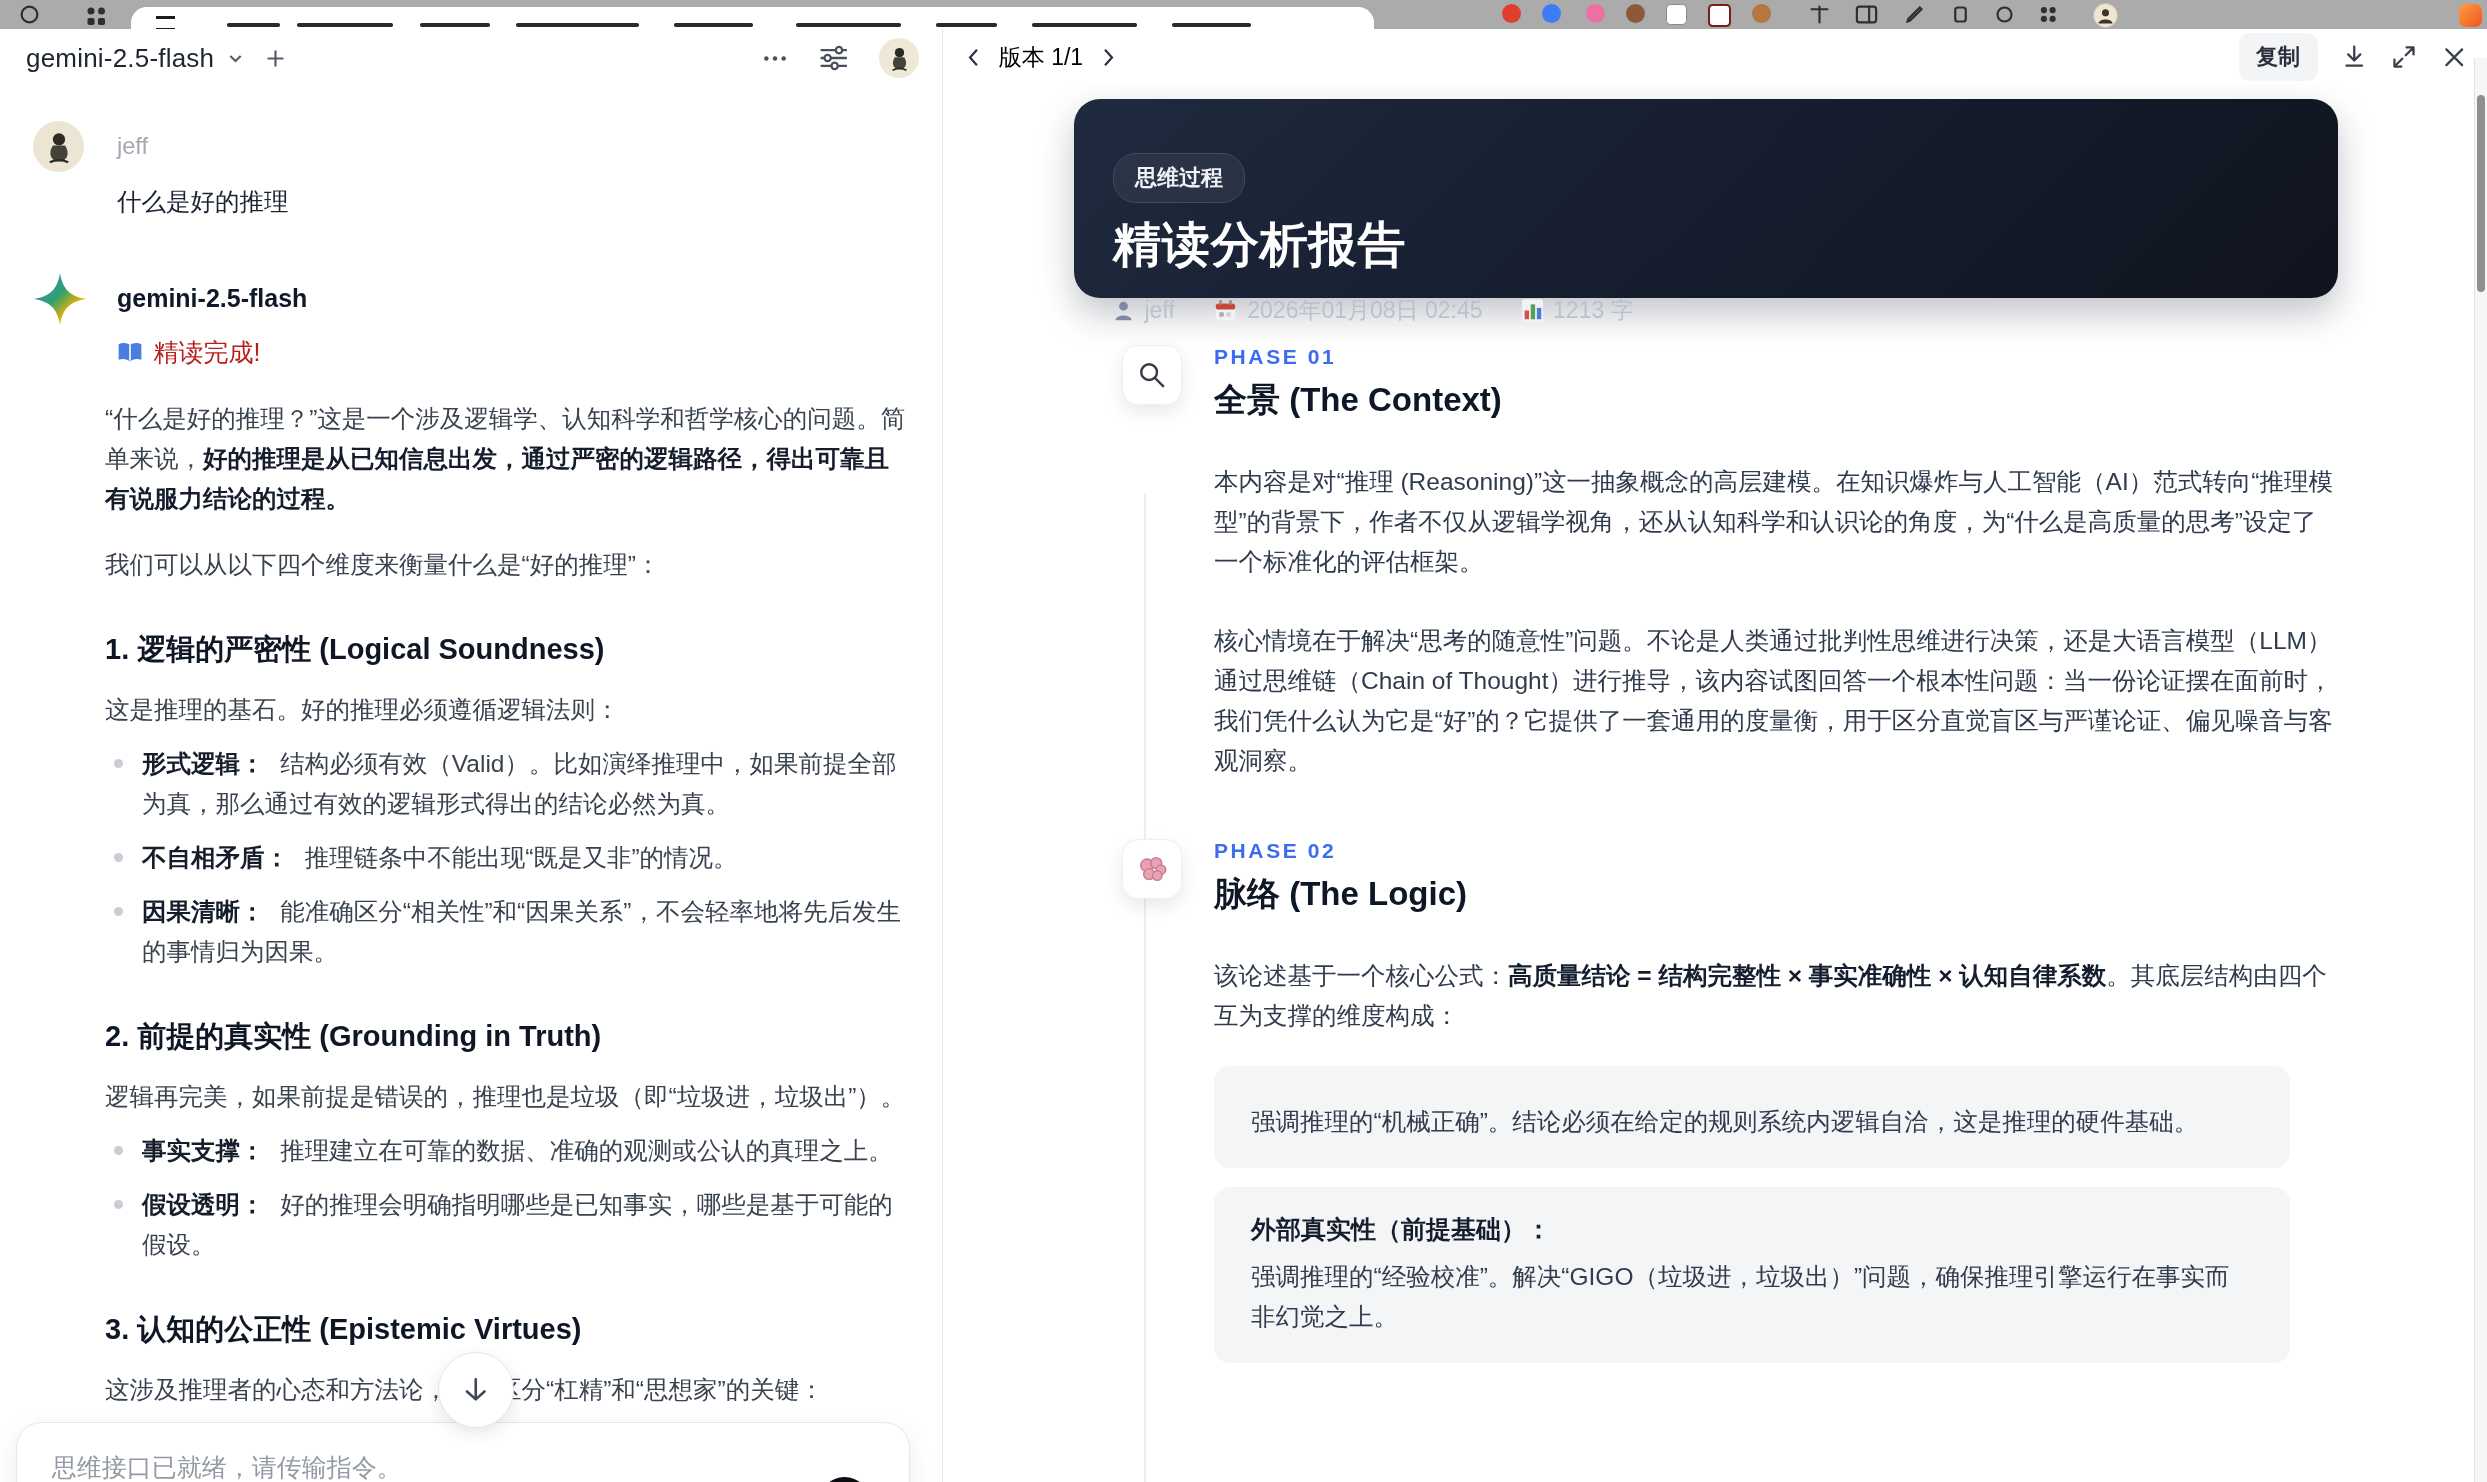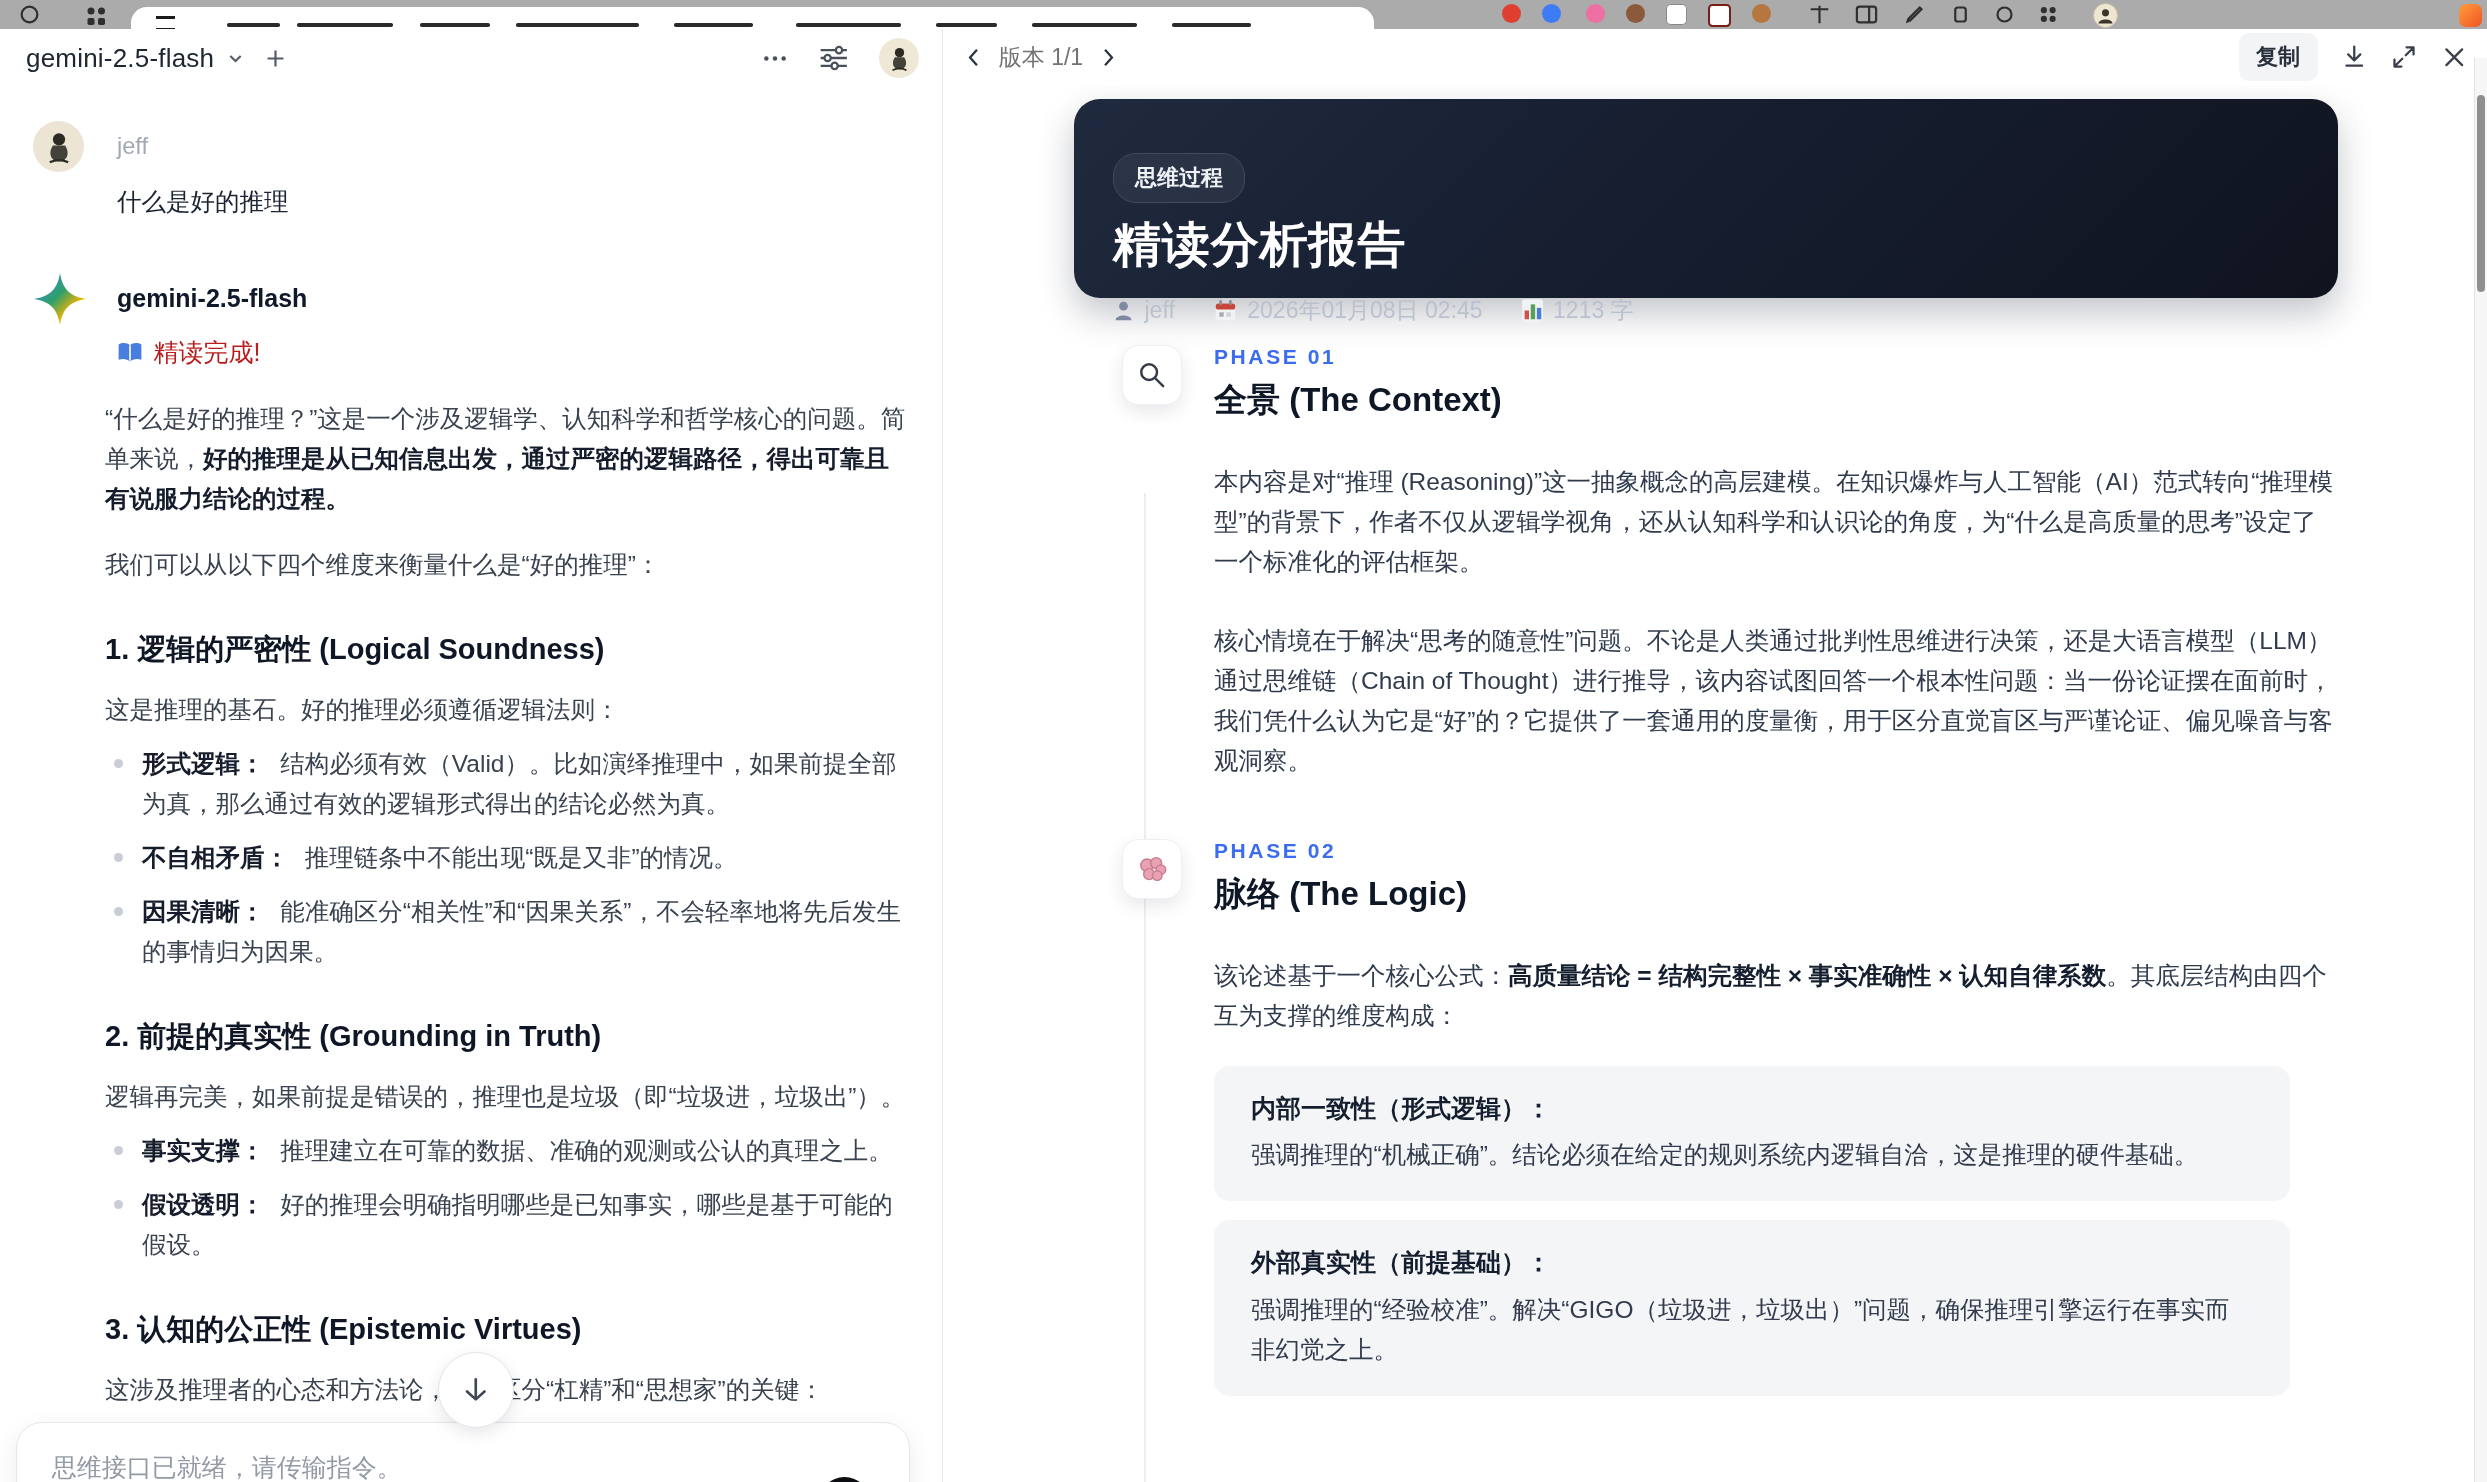--- a/index.html
+++ b/index.html
@@ -52,21 +52,21 @@
 
   
   .composer{position:absolute;left:15.8px;top:1393px;width:894px;height:166px;background:#fff;
     border:0.9px solid #e6e7ea;border-radius:26px;box-shadow:0 8.8px 26px rgba(20,28,46,.08);z-index:6;box-sizing:border-box;}
   .composer-input{position:absolute;left:35px;top:28px;right:35px;font-size:25px;color:#939aa5;outline:none;}
   .mic-btn{position:absolute;right:39px;top:54px;width:51px;height:51px;border-radius:50%;background:#0c0d10;
     display:flex;align-items:center;justify-content:center;cursor:pointer;}
 
   
   .rp-header{display:flex;align-items:center;height:56px;padding:0 21px;}
-  .ver-label{font-size:23px;color:#737373;margin:0 15.8px;}
+  .ver-label{font-size:23px;color:#000000;margin:0 15.8px;}
   .rp-right{margin-left:auto;display:flex;align-items:center;gap:24.5px;color:#3a3f49;font-weight:bold;}
   .copy-btn{background:#f3f4f6;border-radius:10.5px;padding:8.8px 17.5px;font-size:22px;color:#2a313d;cursor:pointer;}
 
   
   .report{position:absolute;left:0;top:56px;right:12.3px;bottom:0;overflow:hidden;}
   .timeline{position:absolute;left:201px;top:408px;bottom:0;width:1.8px;background:#eceef2;z-index:0;}
   .hero{position:relative;margin:14px 0 0 131px;width:1264px;height:199px;border-radius:26px;
     background:linear-gradient(135deg,#202a3e 0%,#161e30 45%,#10141f 100%);
     box-shadow:0 15.8px 35px rgba(20,28,46,.25);z-index:1;}
   .hero-badge{position:absolute;left:39px;top:54px;border:1.8px solid #3e4a61;background:rgba(255,255,255,.06);
@@ -397,21 +397,20 @@
               <circle cx="36" cy="54" r="15"></circle>
               <circle cx="58" cy="58" r="13"></circle>
             </svg>
         </span>
         <div class="phase-label">PHASE 02</div>
         <div class="phase-title">脉络 (The Logic)</div>
         <p class="phase-p"><span>该论述基于一个核心公式：</span><span class="b">高质量结论 = 结构完整性 × 事实准确性 × 认知自律系数</span><span>。其底层结构由四个互为支撑的维度构成：</span></p>
 
         <div class="cards">
           <div class="logic-card">
-            <div class="card-title">内部一致性（形式逻辑）：</div>
             <div class="card-body">强调推理的“机械正确”。结论必须在给定的规则系统内逻辑自洽，这是推理的硬件基础。</div>
           </div>
           <div class="logic-card">
             <div class="card-title">外部真实性（前提基础）：</div>
             <div class="card-body">强调推理的“经验校准”。解决“GIGO（垃圾进，垃圾出）”问题，确保推理引擎运行在事实而非幻觉之上。</div>
           </div>
 
         </div>
       </div>
     </div>

